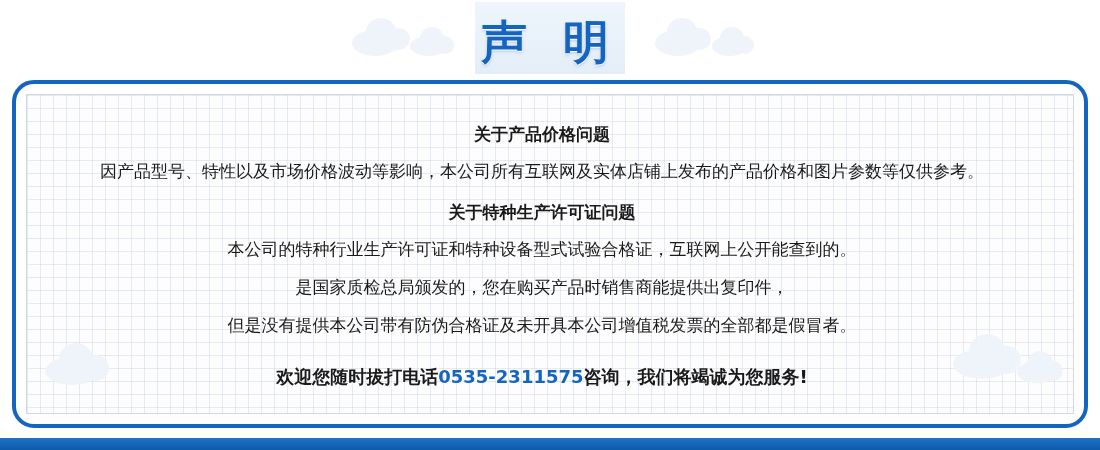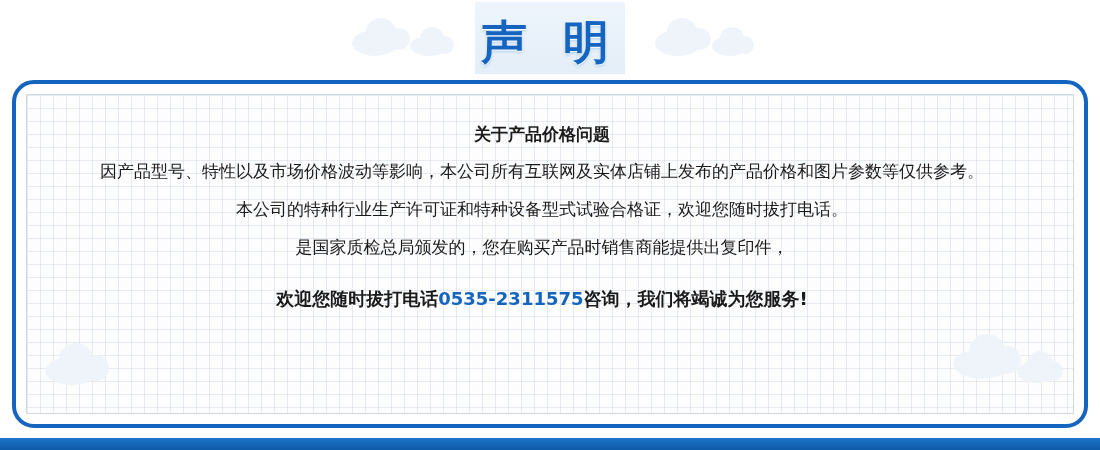--- a/index.html
+++ b/index.html
@@ -201,23 +201,25 @@
       <div class="panel-cloud p1"></div>
       <div class="panel-cloud p2"></div>
       <div class="panel-cloud p3"></div>
 
       <div class="content">
 
         <div class="heading">关于产品价格问题</div>
 
         <div class="para">因产品型号、特性以及市场价格波动等影响，本公司所有互联网及实体店铺上发布的产品价格和图片参数等仅供参考。</div>
 
-
-        <div class="para">本公司的特种行业生产许可证和特种设备型式试验合格证，欢迎您随时拔打电话。</div>
+        <div class="heading">关于特种生产许可证问题</div>
+
+        <div class="para">本公司的特种行业生产许可证和特种设备型式试验合格证，互联网上公开能查到的。</div>
         <div class="para">是国家质检总局颁发的，您在购买产品时销售商能提供出复印件，</div>
+        <div class="para">但是没有提供本公司带有防伪合格证及未开具本公司增值税发票的全部都是假冒者。</div>
 
         <div class="footer-line">
           <span>欢迎您随时拔打电话</span><span class="phone">0535-2311575</span><span>咨询，我们将竭诚为您服务!</span>
         </div>
 
       </div>
     </div>
   </div>
 
   <div class="bottom-bar"></div>

